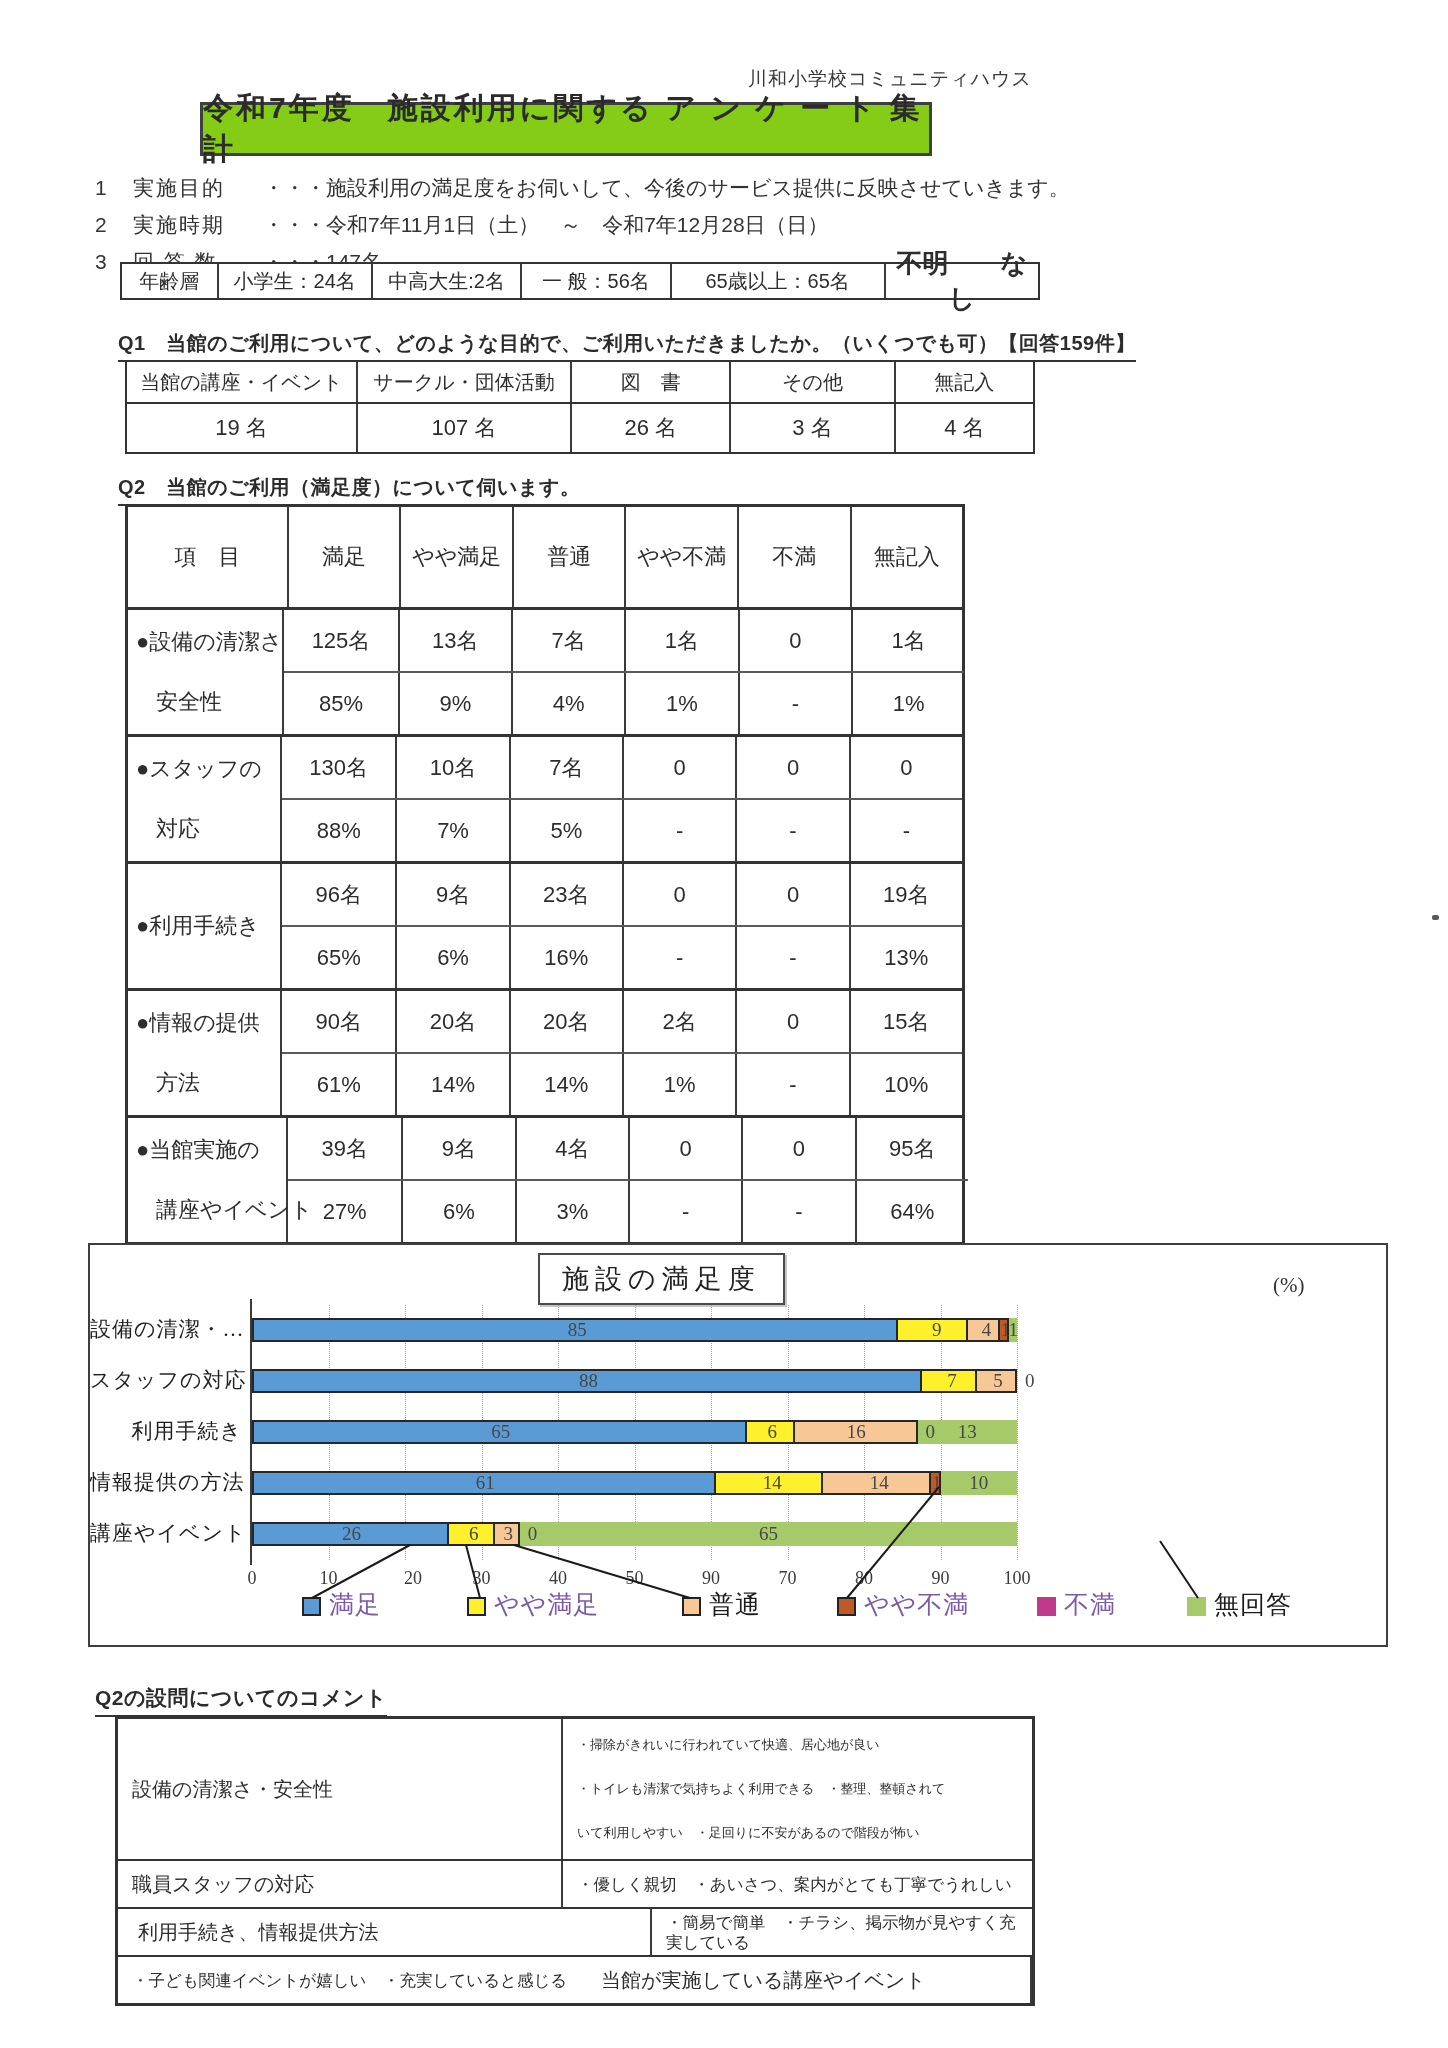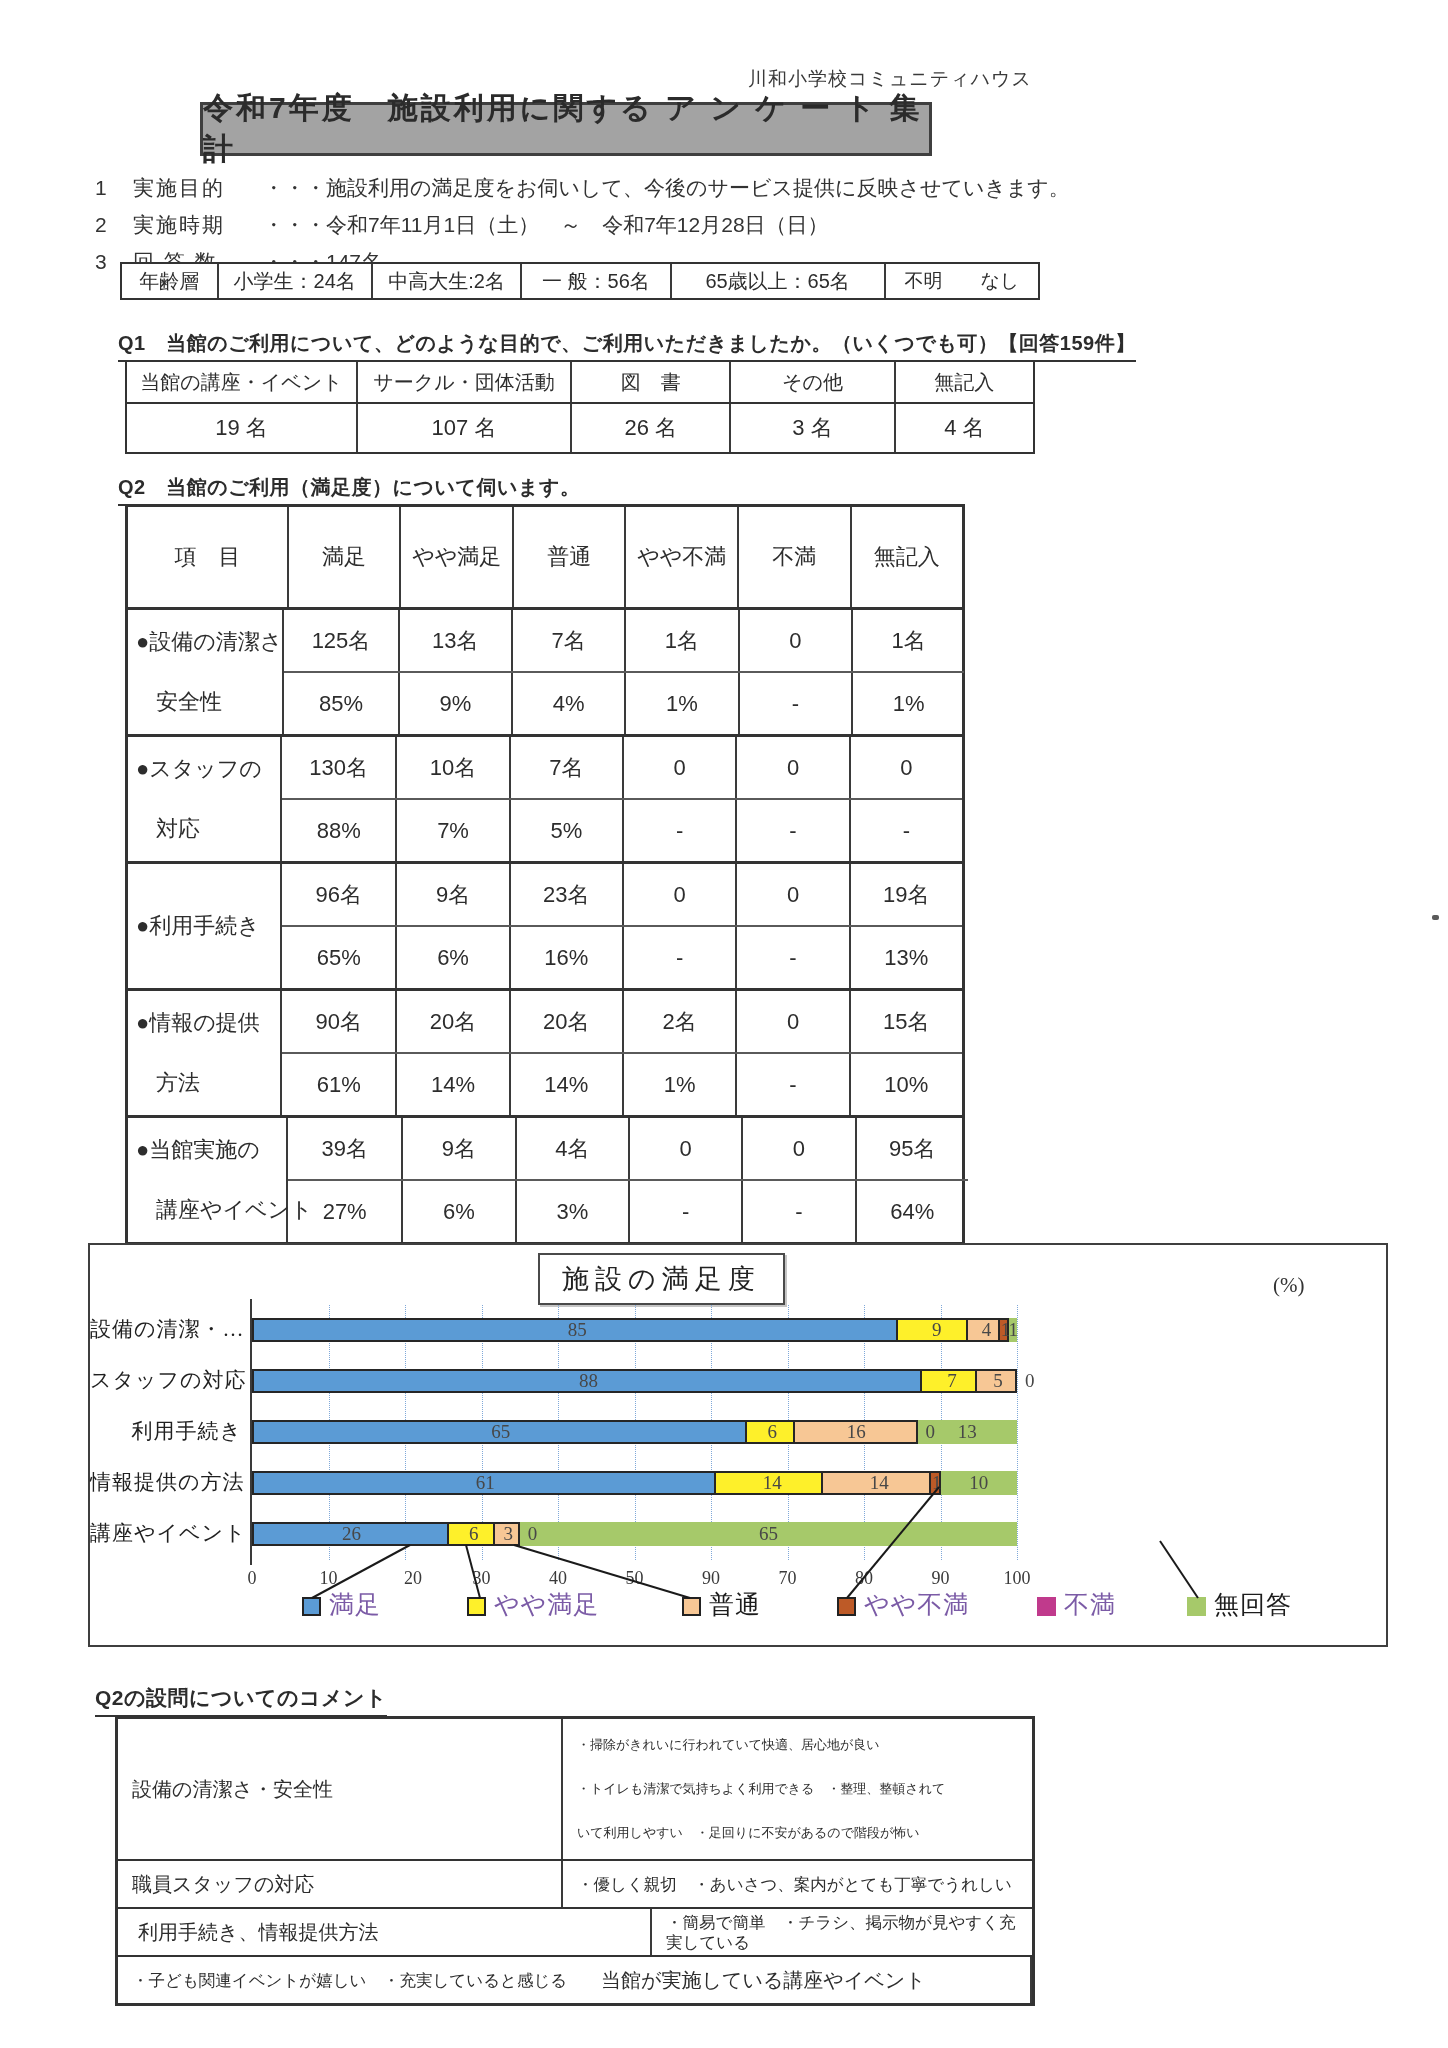--- a/index.html
+++ b/index.html
@@ -4,21 +4,21 @@
 <style>
   html,body{margin:0;padding:0;background:#e8e8e8;}
   .page{
     position:relative;width:1448px;height:2048px;margin:0 auto;background:#ffffff;
     font-family:"Liberation Sans","DejaVu Sans",sans-serif;color:#2d2d2d;overflow:hidden;
   }
   .org{position:absolute;left:660px;top:66px;width:372px;text-align:right;font-size:19px;letter-spacing:1px;color:#3a3a3a;}
   .title-box{
     position:absolute;left:200px;top:102px;width:732px;height:54px;border:3px solid #3f3f3f;
     box-sizing:border-box;display:flex;align-items:center;justify-content:flex-start;
-    font-size:30px;font-weight:600;letter-spacing:3px;color:#2b2b2b;background:#a3a3a3;
+    font-size:30px;font-weight:600;letter-spacing:3px;color:#2b2b2b;background:#84cc16;
   }
   .intro-row{position:absolute;left:95px;display:flex;height:32px;line-height:32px;font-size:21px;color:#333;}
   .intro-no{width:38px;}
   .intro-label{width:130px;letter-spacing:2px;}
   .intro-text{white-space:nowrap;}
   .tbl{position:absolute;box-sizing:border-box;background:#fff;border:3px solid #333;}
   .cell{box-sizing:border-box;display:flex;align-items:center;justify-content:center;text-align:center;}
   .heading{position:absolute;font-size:20px;font-weight:600;color:#2c2c2c;border-bottom:2px solid #333;padding-bottom:3px;white-space:nowrap;letter-spacing:0.5px;}
   
   .chart-box{position:absolute;left:88px;top:1243px;width:1300px;height:404px;border:2px solid #3f3f3f;box-sizing:border-box;background:#fff;}
@@ -72,21 +72,21 @@
         <div class="intro-text">・・・147名</div>
       </div>
     </div>
 
   <div id="ageTable" class="tbl" style="left:120px;top:262px;width:920px;height:38px;display:flex;border-width:2.5px;">
       <div class="cell" style="width: 95px; height: 100%; font-size: 20px; border-left: none;">年齢層</div>
       <div class="cell" style="width: 155px; height: 100%; font-size: 20px; border-left: 2px solid rgb(58, 58, 58);">小学生：24名</div>
       <div class="cell" style="width: 150px; height: 100%; font-size: 20px; border-left: 2px solid rgb(58, 58, 58);">中高大生:2名</div>
       <div class="cell" style="width: 150px; height: 100%; font-size: 20px; border-left: 2px solid rgb(58, 58, 58);">一 般：56名</div>
       <div class="cell" style="width: 215px; height: 100%; font-size: 20px; border-left: 2px solid rgb(58, 58, 58);">65歳以上：65名</div>
-      <div class="cell" style="width: 155px; height: 100%; font-size: 19px; border-left: 2px solid rgb(58, 58, 58);">不明　　なし</div>
+      <div class="cell" style="width: 155px; height: 100%; font-size: 26px; border-left: 2px solid rgb(58, 58, 58); font-weight: bold;">不明　　なし</div>
     </div>
 
   <div class="heading" style="left:118px;top:330px;">Q1　当館のご利用について、どのような目的で、ご利用いただきましたか。（いくつでも可）【回答159件】</div>
 
   <div id="q1Table" class="tbl" style="left:125px;top:360px;width:910px;border-width:2.5px;">
       <div style="display: flex; height: 40px; border-bottom: 2.5px solid rgb(51, 51, 51);">
         <div class="cell" style="width: 230px; font-size: 20px; border-left: none;">当館の講座・イベント</div>
         <div class="cell" style="width: 215px; font-size: 20px; border-left: 2px solid rgb(58, 58, 58);">サークル・団体活動</div>
         <div class="cell" style="width: 160px; font-size: 20px; border-left: 2px solid rgb(58, 58, 58);">図　書</div>
         <div class="cell" style="width: 165px; font-size: 20px; border-left: 2px solid rgb(58, 58, 58);">その他</div>

